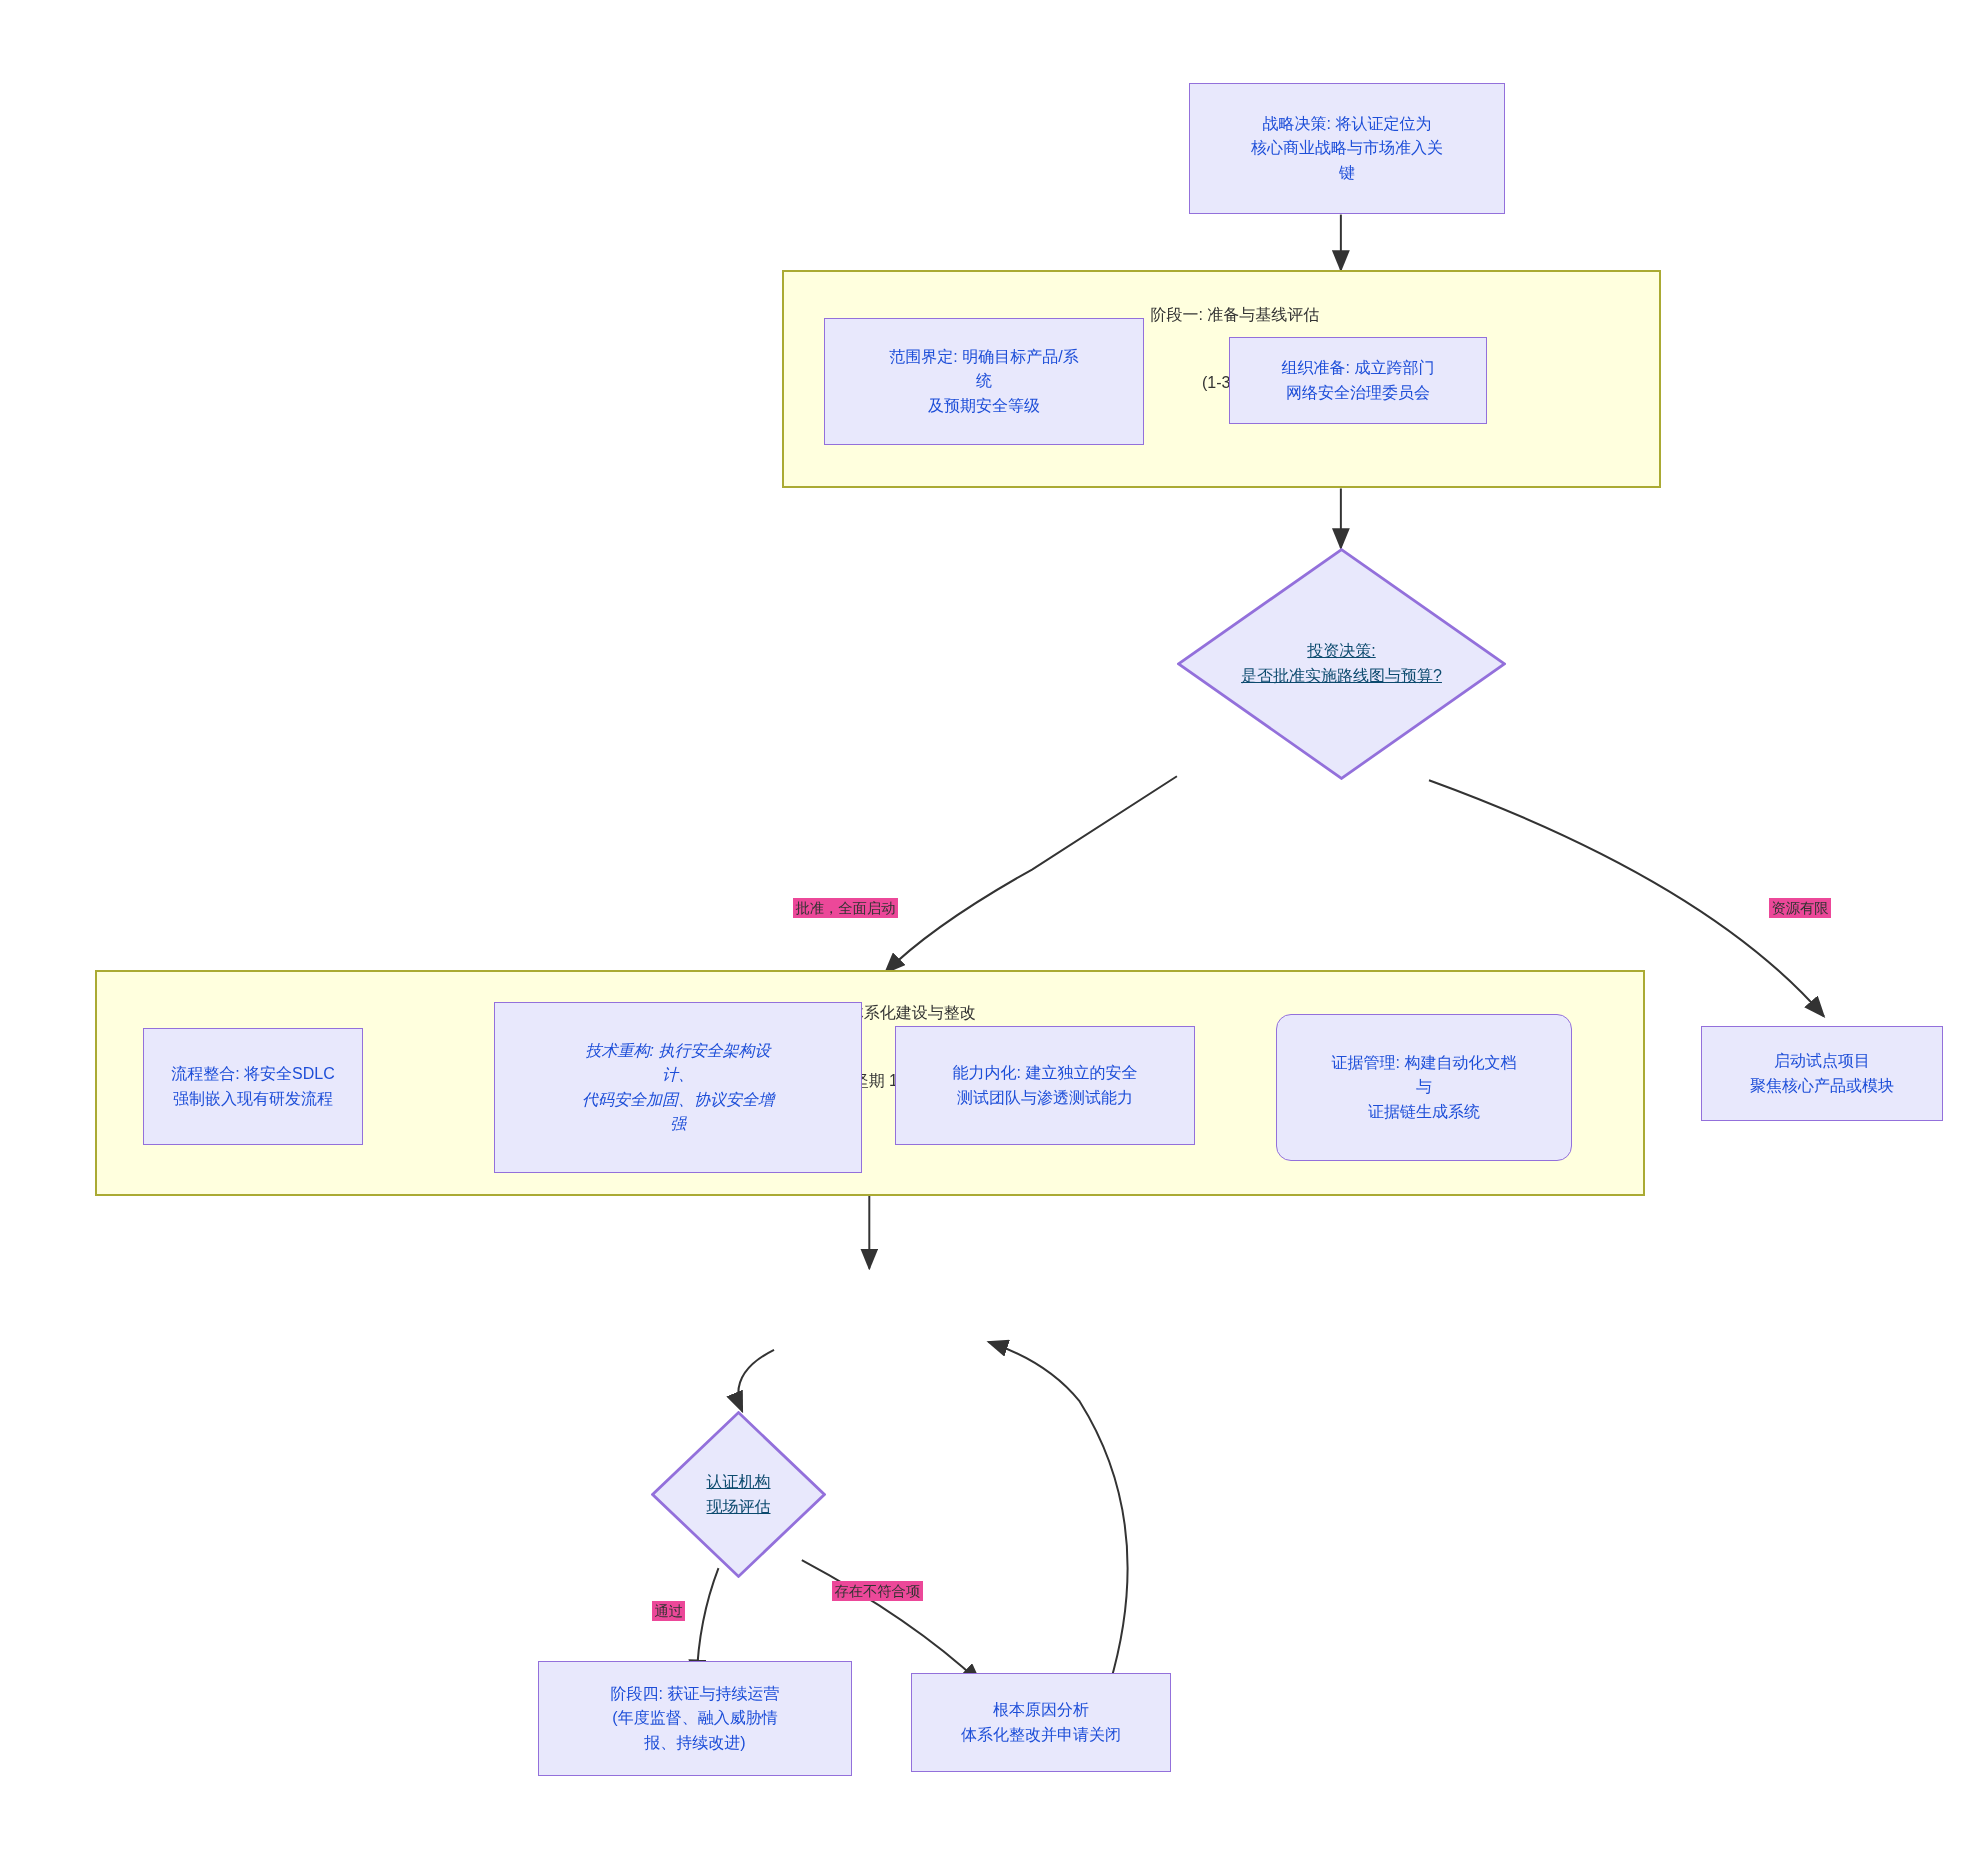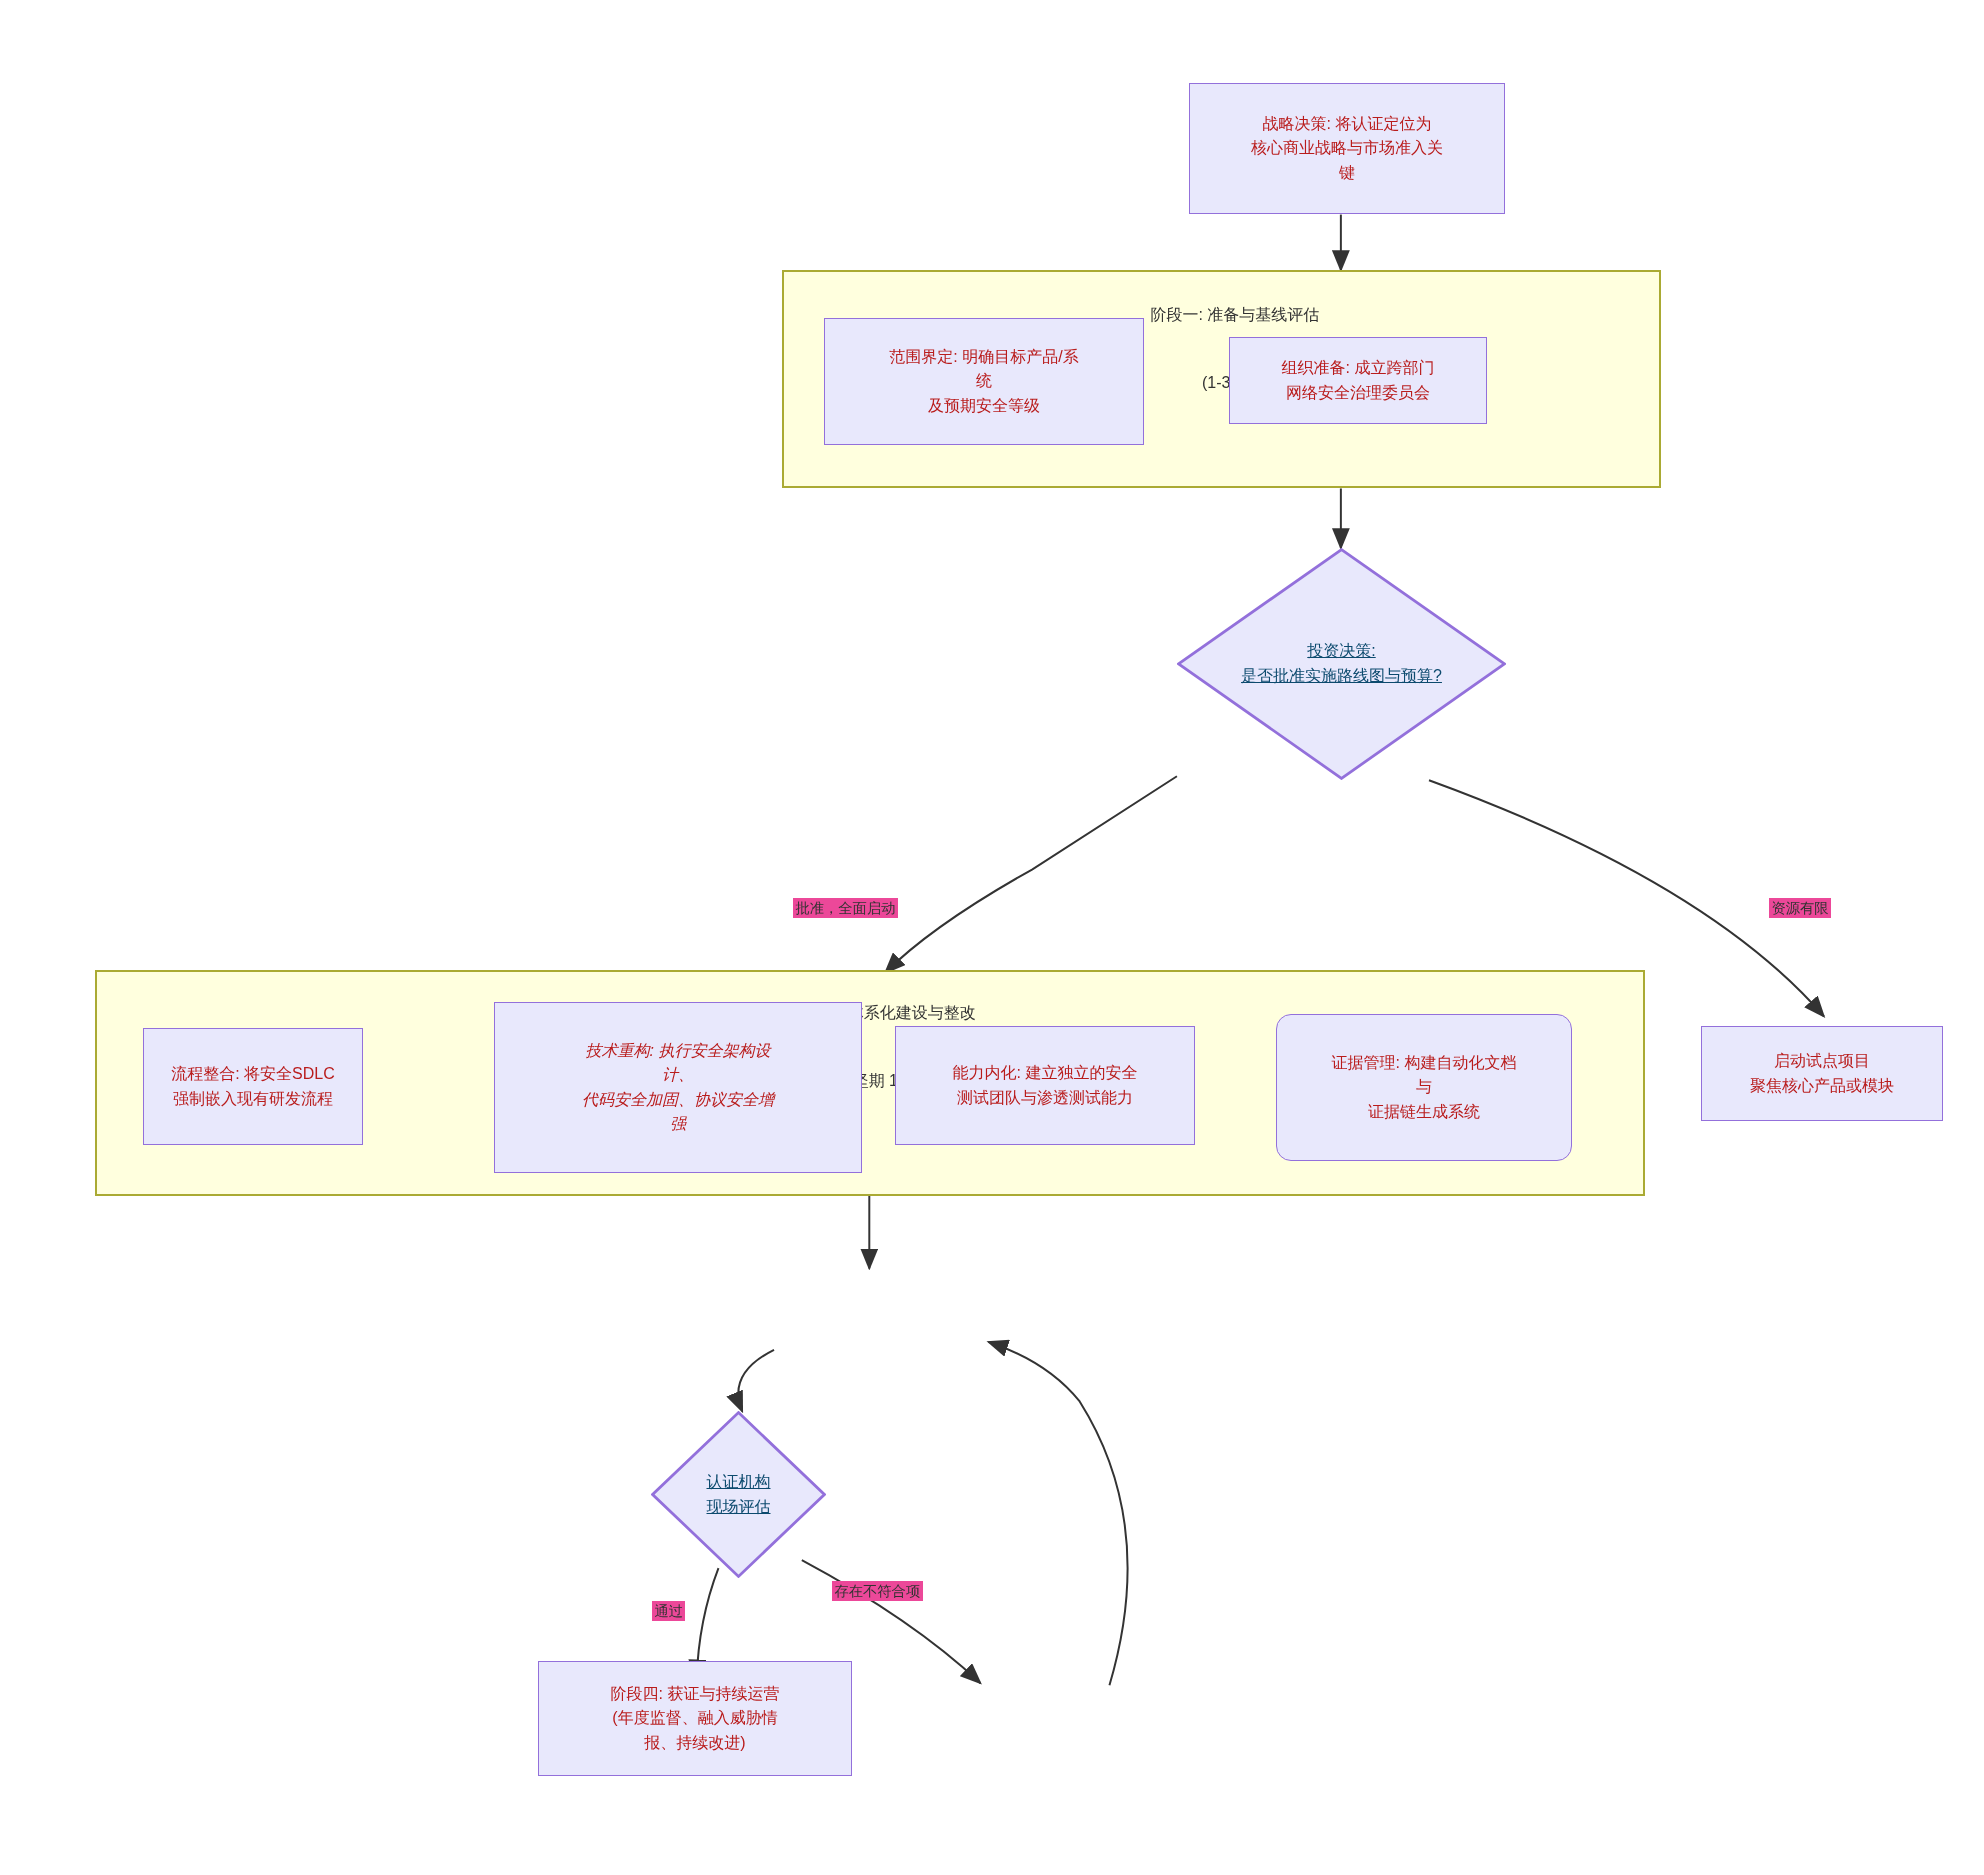--- a/index.html
+++ b/index.html
@@ -26,21 +26,21 @@
 
   .node{
     position:absolute;
     background:#e8e8fc;
     border:1.2px solid #9370db;
     box-sizing:border-box;
     display:flex;
     align-items:center;
     justify-content:center;
     text-align:center;
-    color:#b91c1c;
+    color:#1d4ed8;
     font-size:16px;
     line-height:1.52;
     white-space:pre-line;
     padding:2.4px 5.6px;
   }
 
   .diamond-wrap{position:absolute;}
   .diamond-shape{position:absolute;left:0;top:0;width:100%;height:100%;}
   .diamond-label{
     position:absolute;left:0;top:0;width:100%;height:100%;
@@ -163,20 +163,22 @@
       <polygon points="220,4 436,210 220,416 4,210" fill="#e8e8fc" stroke="#9370db" stroke-width="7"></polygon>
     </svg>
     <div class="diamond-label">认证机构
 现场评估</div>
   </div>
 
   <div class="node" style="left:538px;top:1661px;width:314px;height:115px;">阶段四: 获证与持续运营
 (年度监督、融入威胁情
 报、持续改进)</div>
 
+  <div class="node" style="left:911px;top:1673px;width:260px;height:99px;">根本原因分析
+体系化整改并申请关闭</div>
 
   <div class="edge-label" style="left:793px;top:898px;">批准，全面启动</div>
 
   <div class="edge-label" style="left:1769px;top:898px;">资源有限</div>
 
   <div class="edge-label" style="left:652px;top:1601px;">通过</div>
 
   <div class="edge-label" style="left:832px;top:1581px;">存在不符合项</div>
 
 </div>

